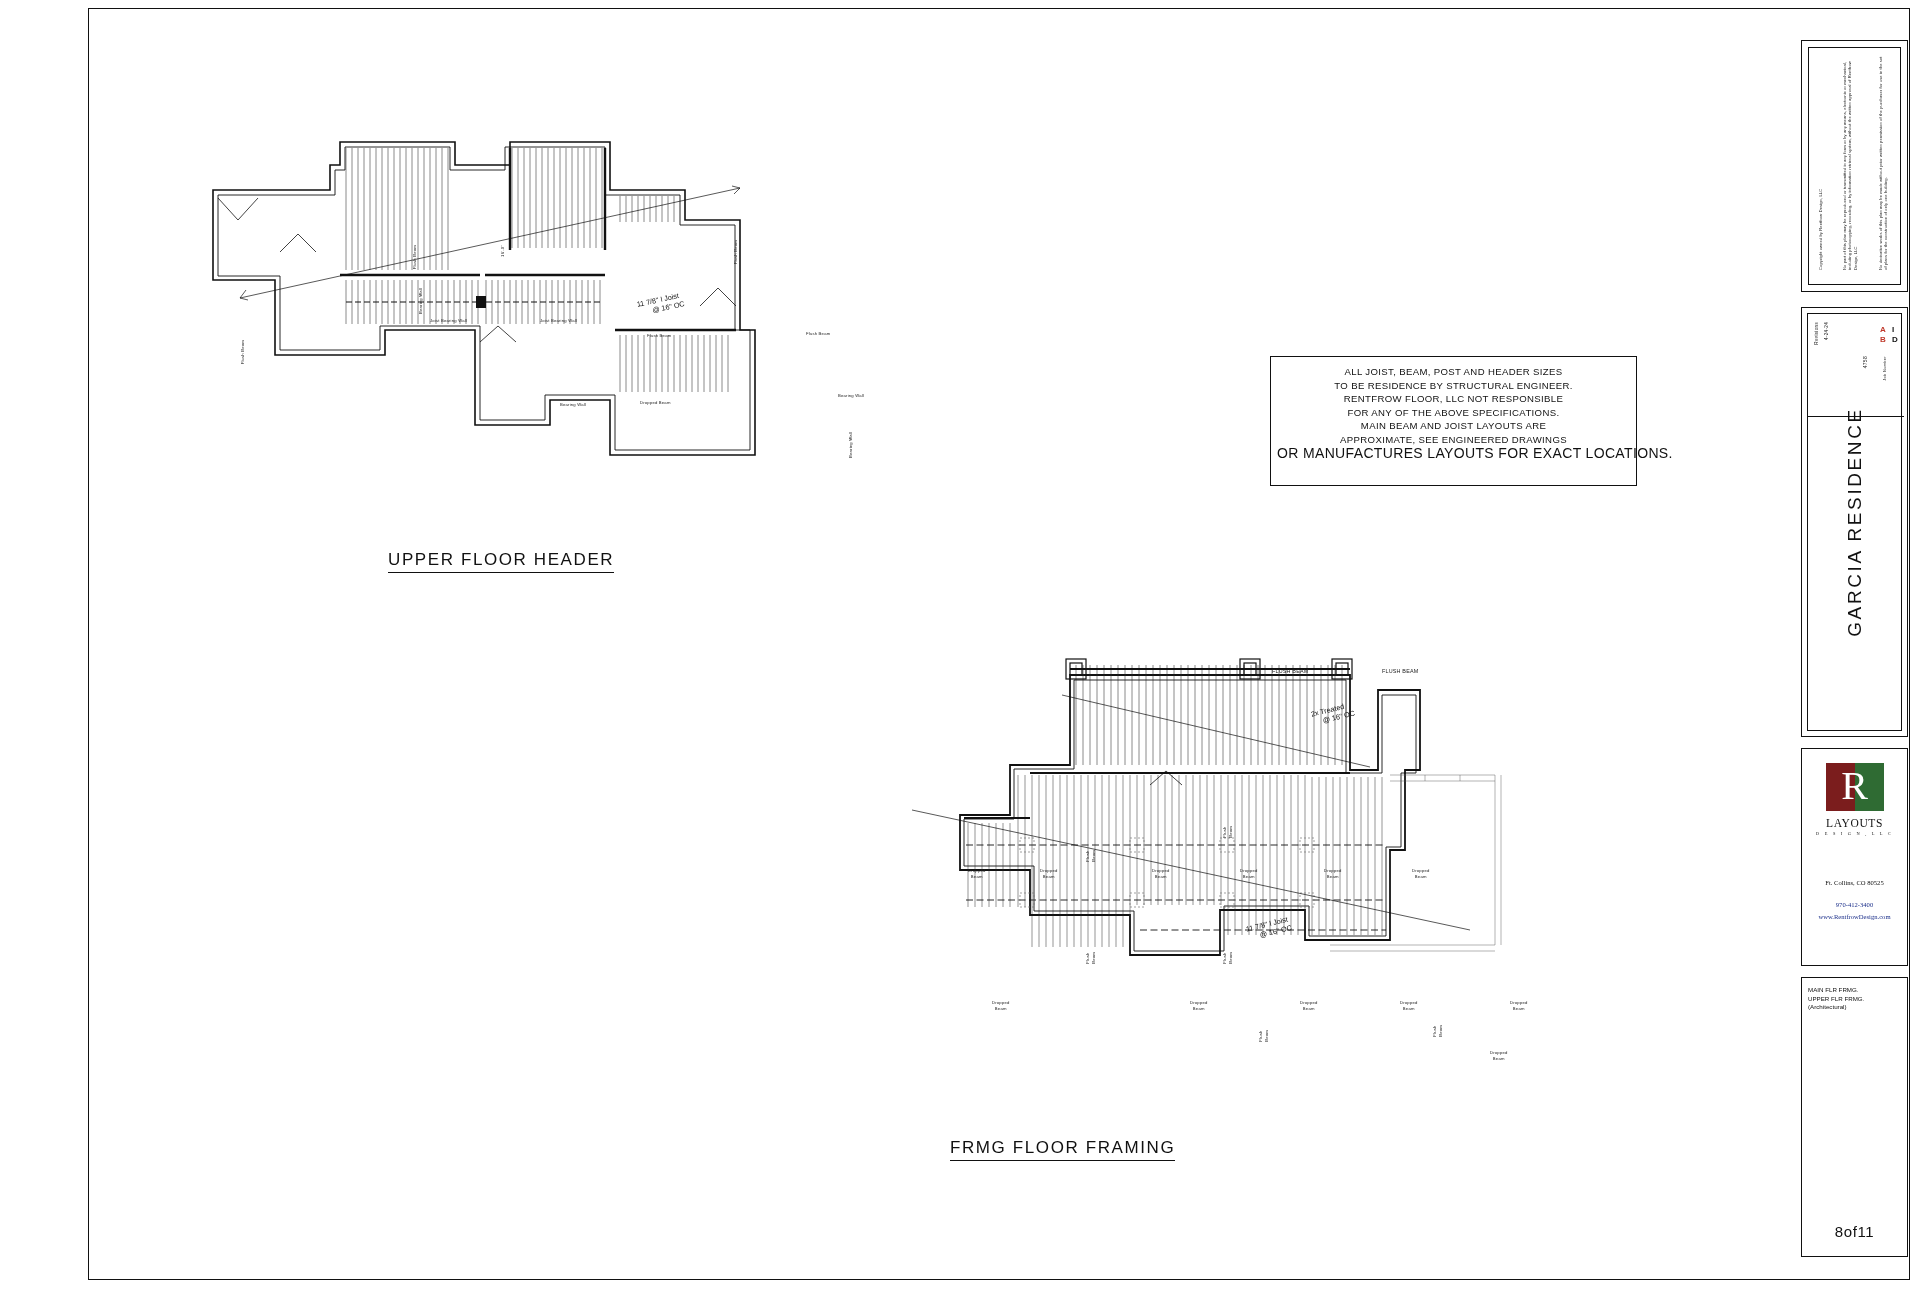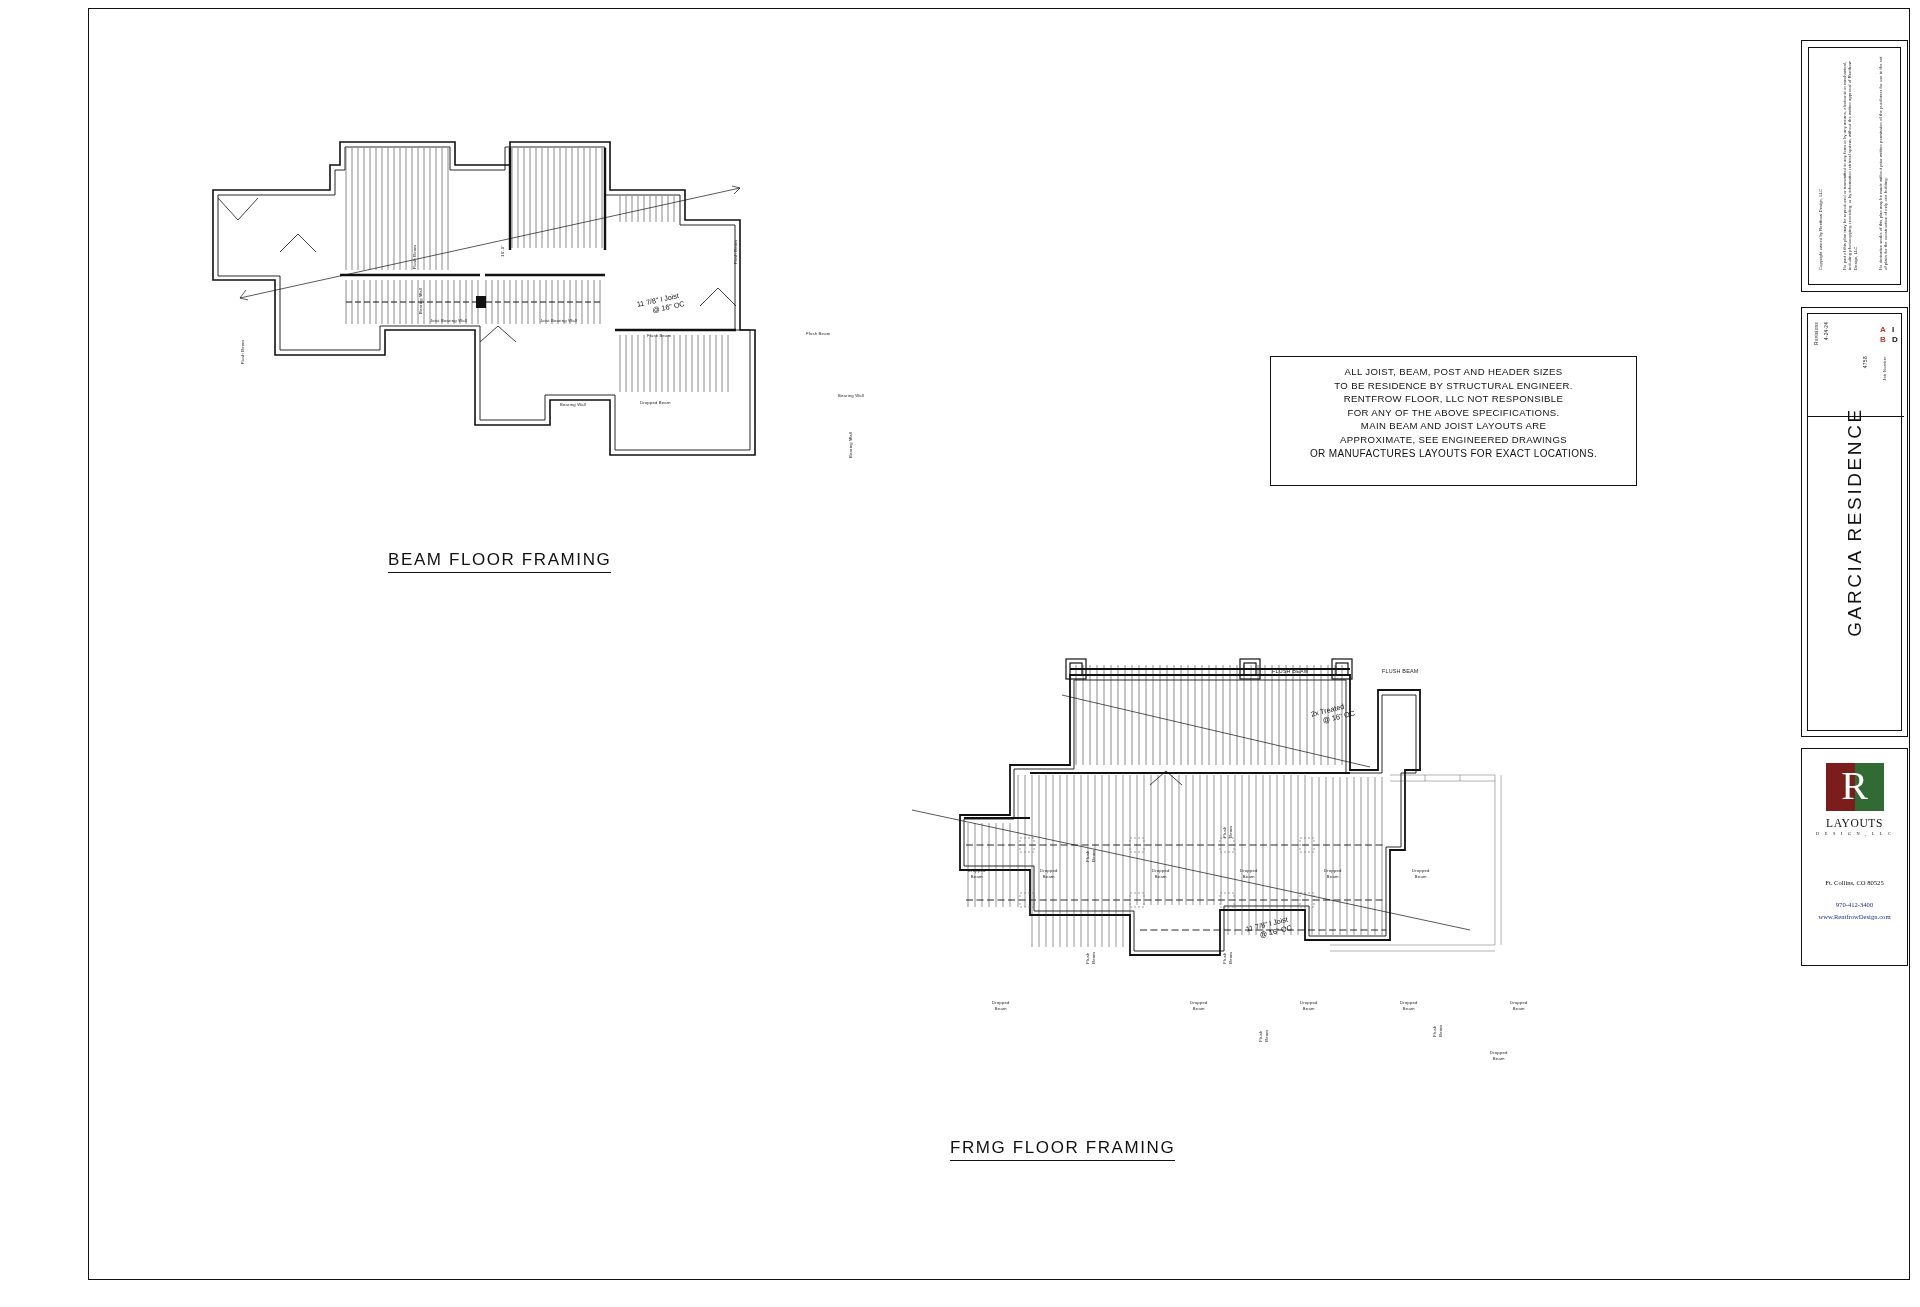--- a/index.html
+++ b/index.html
@@ -410,21 +410,21 @@
   <div class="mini" style="left:806px; top:331px;">Flush Beam</div>
   <div class="mini" style="left:640px; top:400px;">Dropped Beam</div>
   <div class="mini" style="left:560px; top:402px;">Bearing Wall</div>
   <div class="mini" style="left:838px; top:393px;">Bearing Wall</div>
   <div class="mini vtext" style="left:848px; top:432px;">Bearing Wall</div>
   <div class="mini vtext" style="left:418px; top:288px;">Bearing Wall</div>
   <div class="mini" style="left:430px; top:318px;">Joist Bearing Wall</div>
   <div class="mini" style="left:540px; top:318px;">Joist Bearing Wall</div>
   <div class="mini vtext" style="left:500px; top:245px;">16'-0"</div>
 
-  <div class="plan-title" style="left:388px; top:550px;">BEAM FLOOR FRAMING</div>
+  <div class="plan-title" style="left:388px; top:550px;">UPPER FLOOR HEADER</div>
 
   <div class="plan" style="left:900px; top:655px;">
     <svg width="720" height="490" viewBox="0 0 720 490" xmlns="http://www.w3.org/2000/svg">
 
       <g fill="none" stroke="#111" stroke-width="1.8">
         <path d="M170,20 L450,20 L450,115 L478,115 L478,35 L520,35 L520,115 L505,115 L505,195
                  L490,195 L490,285 L405,285 L405,255 L320,255 L320,300 L230,300 L230,260 L130,260
                  L130,215 L60,215 L60,160 L110,160 L110,110 L170,110 Z"></path>
       </g>
       <g fill="none" stroke="#111" stroke-width="0.9">
@@ -627,21 +627,21 @@
 
   <div class="plan-title" style="left:950px; top:1138px;">FRMG FLOOR FRAMING</div>
 
   <div id="spec-note">
     <div class="line">ALL JOIST, BEAM, POST AND HEADER SIZES</div>
     <div class="line">TO BE RESIDENCE BY STRUCTURAL ENGINEER.</div>
     <div class="line">RENTFROW FLOOR, LLC NOT RESPONSIBLE</div>
     <div class="line">FOR ANY OF THE ABOVE SPECIFICATIONS.</div>
     <div class="line">MAIN BEAM AND JOIST LAYOUTS ARE</div>
     <div class="line">APPROXIMATE, SEE ENGINEERED DRAWINGS</div>
-    <div class="line" style="font-size:10px;">OR MANUFACTURES LAYOUTS FOR EXACT LOCATIONS.</div>
+    <div class="line" style="font-size:14px;">OR MANUFACTURES LAYOUTS FOR EXACT LOCATIONS.</div>
   </div>
 
   <div class="tb" id="tb-copyright">
     <div class="inner"></div>
     <div class="copy-col" style="left:16px; top:14px; height:215px;">Copyright owned by Rentfrow Design, LLC</div>
     <div class="copy-col" style="left:40px; top:14px; height:215px; width:28px; white-space:normal;">No part of this plan may be reproduced or transmitted in any form or by any means, electronic or mechanical, including photocopying, recording, or by information retrieval system, without the written approval of Rentfrow Design, LLC</div>
     <div class="copy-col" style="left:76px; top:14px; height:215px; width:24px; white-space:normal;">No derivative works of this plan may be made without prior written permission of the purchaser for use in the set of plans for the construction of only one building.</div>
   </div>
 
   <div class="tb" id="tb-project">
@@ -669,14 +669,20 @@
       <div class="logo-half logo-right"></div>
       <div class="logo-R">R</div>
     </div>
     <div class="logo-name" style="top:68px;">LAYOUTS</div>
     <div class="logo-sub" style="top:82px;">D E S I G N , L L C</div>
     <div class="addr" style="top:130px;">Ft. Collins, CO  80525</div>
     <div class="addr blue" style="top:152px;">970-412-3400</div>
     <div class="addr blue" style="top:164px;">www.RentfrowDesign.com</div>
   </div>
 
+  <div class="tb" id="tb-sheetinfo">
+    <div class="sheet-note">MAIN FLR FRMG.
+UPPER FLR FRMG.
+(Architectural)</div>
+    <div id="sheet-number">8of11</div>
+  </div>
 
 </div>
 
 </body></html>

